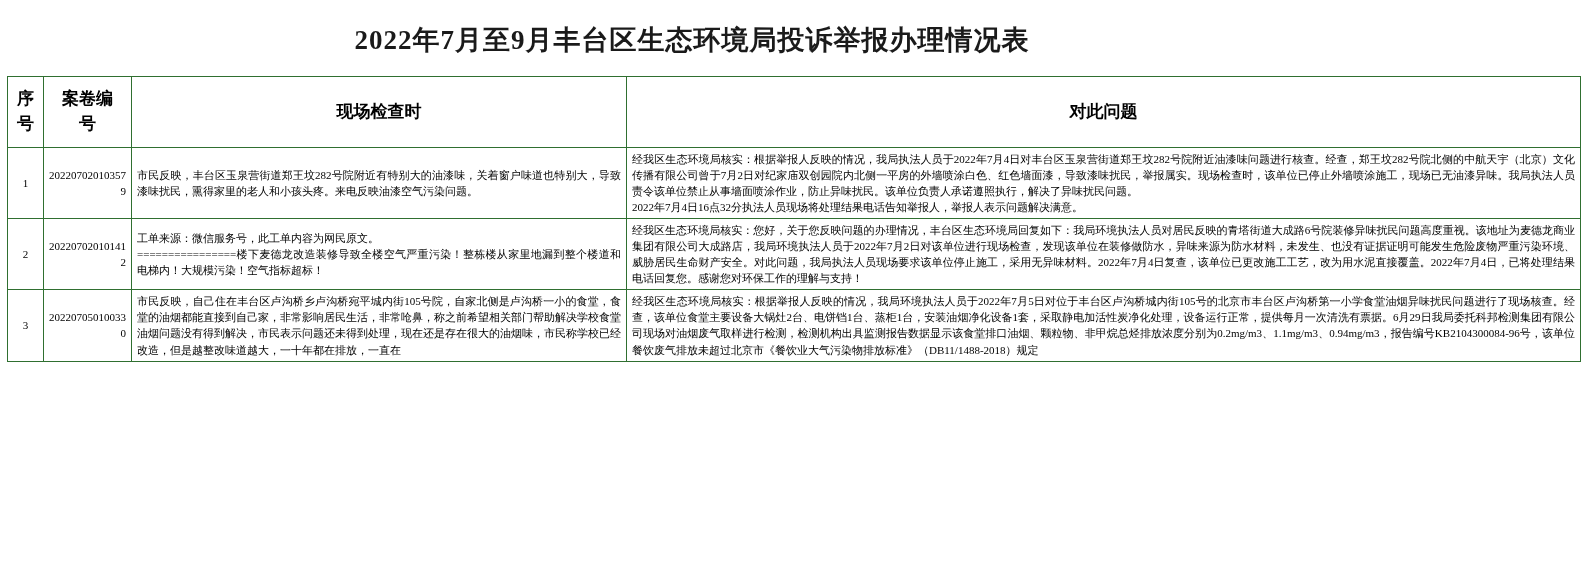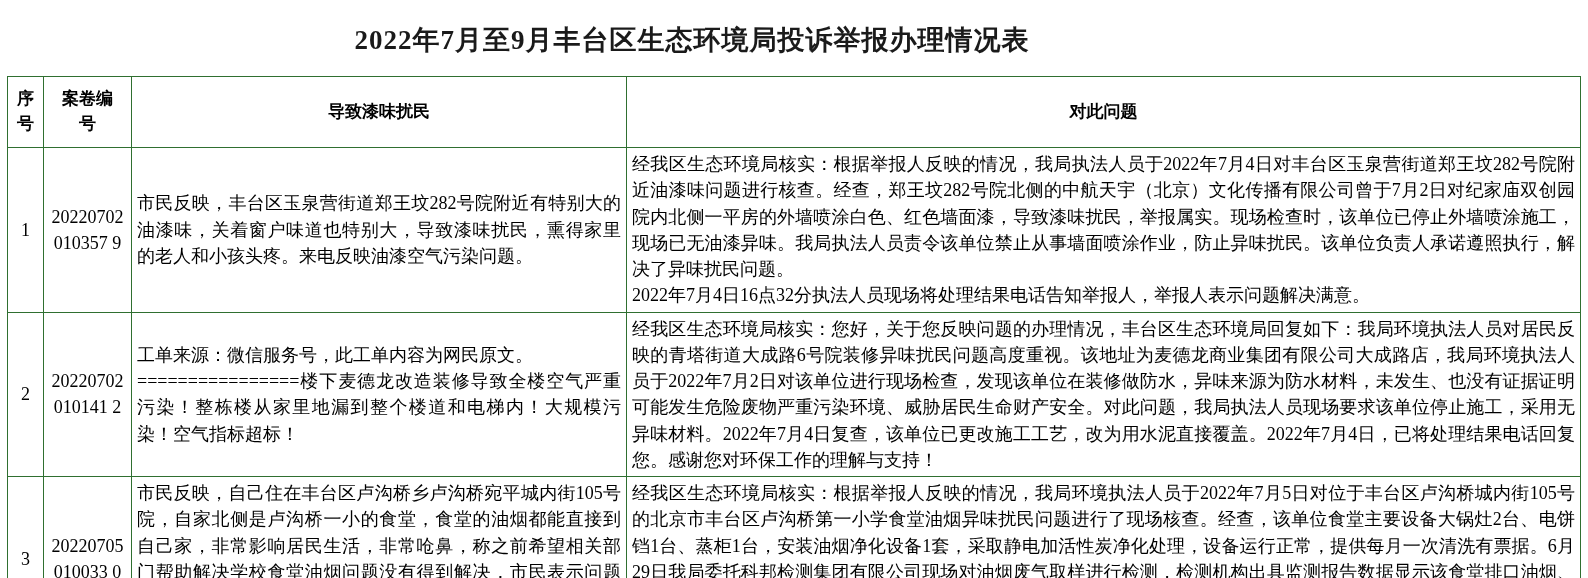--- a/index.html
+++ b/index.html
@@ -31,41 +31,41 @@
   table.report {
     border-collapse: collapse;
     width: 1574px;
     margin: 0 7px;
     table-layout: fixed;
   }
   table.report th, table.report td {
     border: 1px solid #2f6f30;
     vertical-align: middle;
     padding: 3px 5px;
-    font-size: 18px;
+    font-size: 11px;
     line-height: 1.46;
   }
   table.report thead th {
     text-align: center;
     font-weight: bold;
     font-size: 17px;
     padding: 8px 4px;
     height: 54px;
   }
   .col-seq { width: 36px; }
   .col-case { width: 88px; }
   .col-desc { width: 495px; }
   .col-reply { width: auto; }
 
   td.seq {
     text-align: center;
     font-size: 16px;
   }
   td.caseno {
-    text-align: center;
+    text-align: right;
     font-size: 16px;
     line-height: 1.45;
     word-break: break-all;
     padding-left: 6px;
     padding-right: 2px;
   }
   td.desc, td.reply {
     text-align: justify;
     text-justify: inter-ideograph;
     font-size: 16.5px;
@@ -94,21 +94,21 @@
       <col class="col-case">
       <col class="col-desc">
       <col class="col-reply">
     </colgroup>
     <thead>
       <tr>
         <th class="hdr-seq nowrapcell">序
 号</th>
         <th class="nowrapcell">案卷编
 号</th>
-        <th>导致漆味扰民</th>
+        <th>现场检查时</th>
         <th>对此问题</th>
       </tr>
     </thead>
     <tbody>
       <tr>
         <td class="seq">1</td>
         <td class="caseno">20220702010357 9</td>
         <td class="desc nowrapcell">市民反映，丰台区玉泉营街道郑王坟282号院附近有特别大的油漆味，关着窗户味道也特别大，导致漆味扰民，熏得家里的老人和小孩头疼。来电反映油漆空气污染问题。</td>
         <td class="reply nowrapcell">经我区生态环境局核实：根据举报人反映的情况，我局执法人员于2022年7月4日对丰台区玉泉营街道郑王坟282号院附近油漆味问题进行核查。经查，郑王坟282号院北侧的中航天宇（北京）文化传播有限公司曾于7月2日对纪家庙双创园院内北侧一平房的外墙喷涂白色、红色墙面漆，导致漆味扰民，举报属实。现场检查时，该单位已停止外墙喷涂施工，现场已无油漆异味。我局执法人员责令该单位禁止从事墙面喷涂作业，防止异味扰民。该单位负责人承诺遵照执行，解决了异味扰民问题。
 2022年7月4日16点32分执法人员现场将处理结果电话告知举报人，举报人表示问题解决满意。</td>

